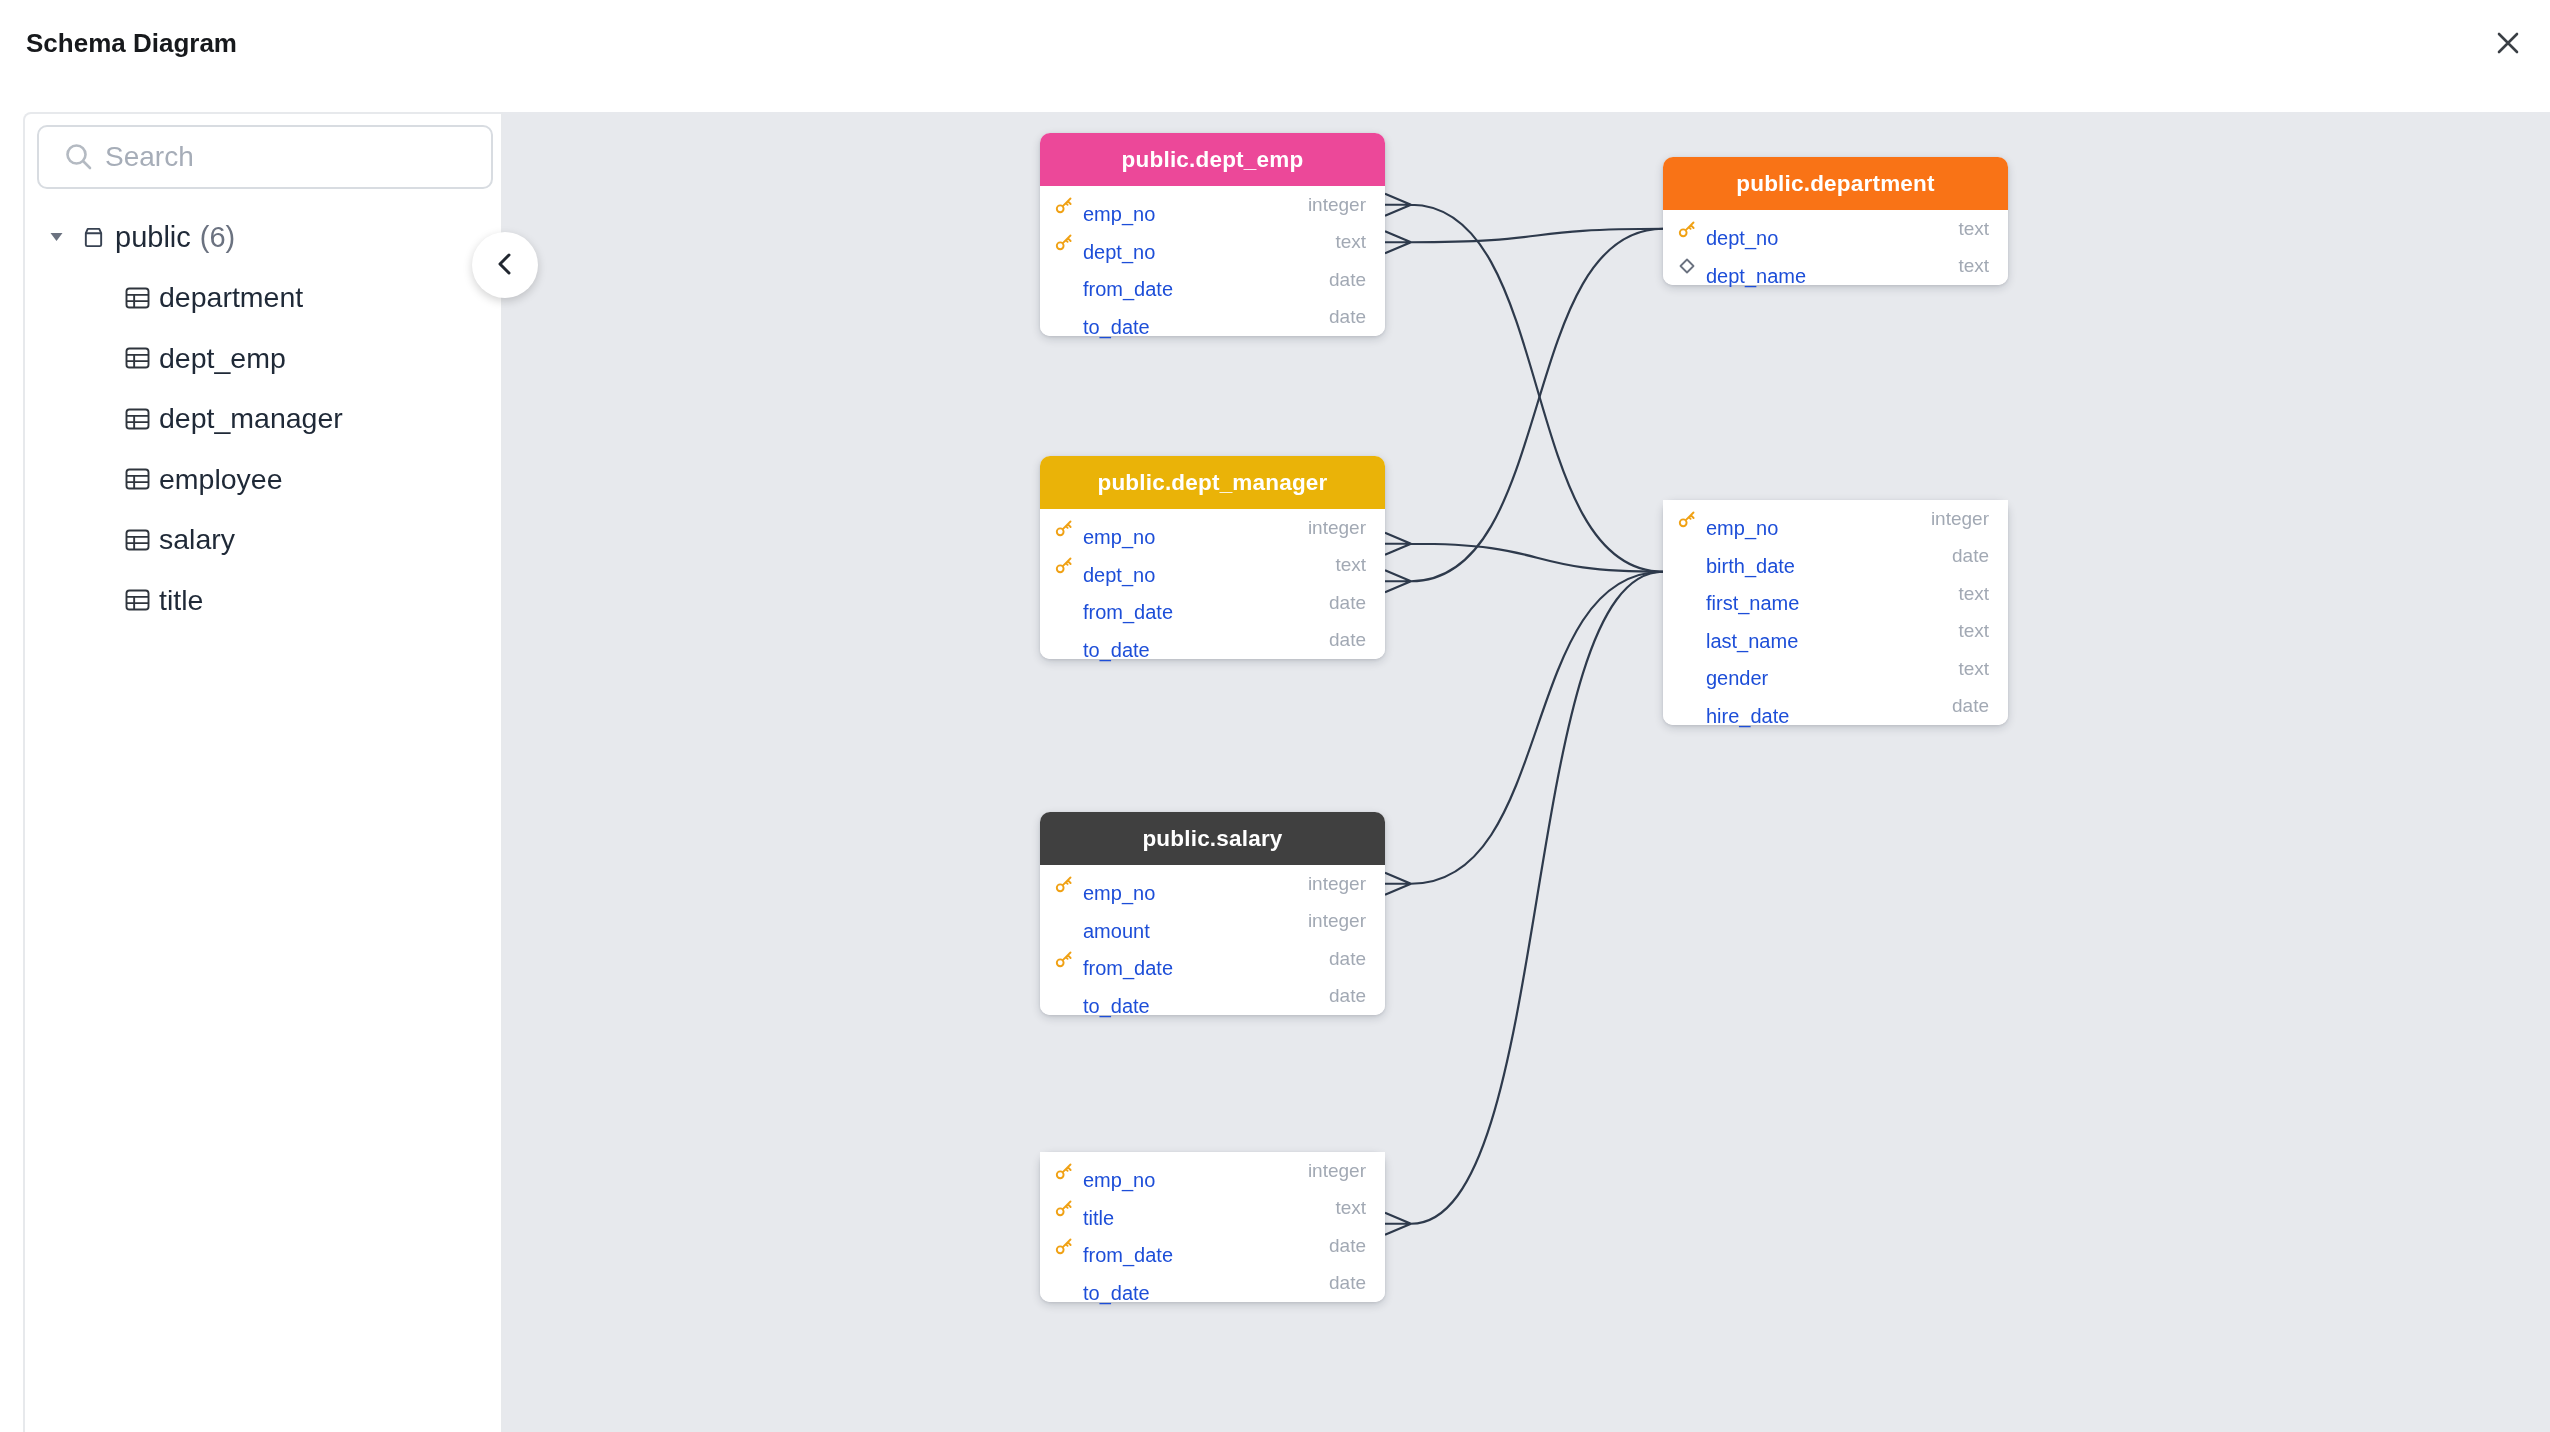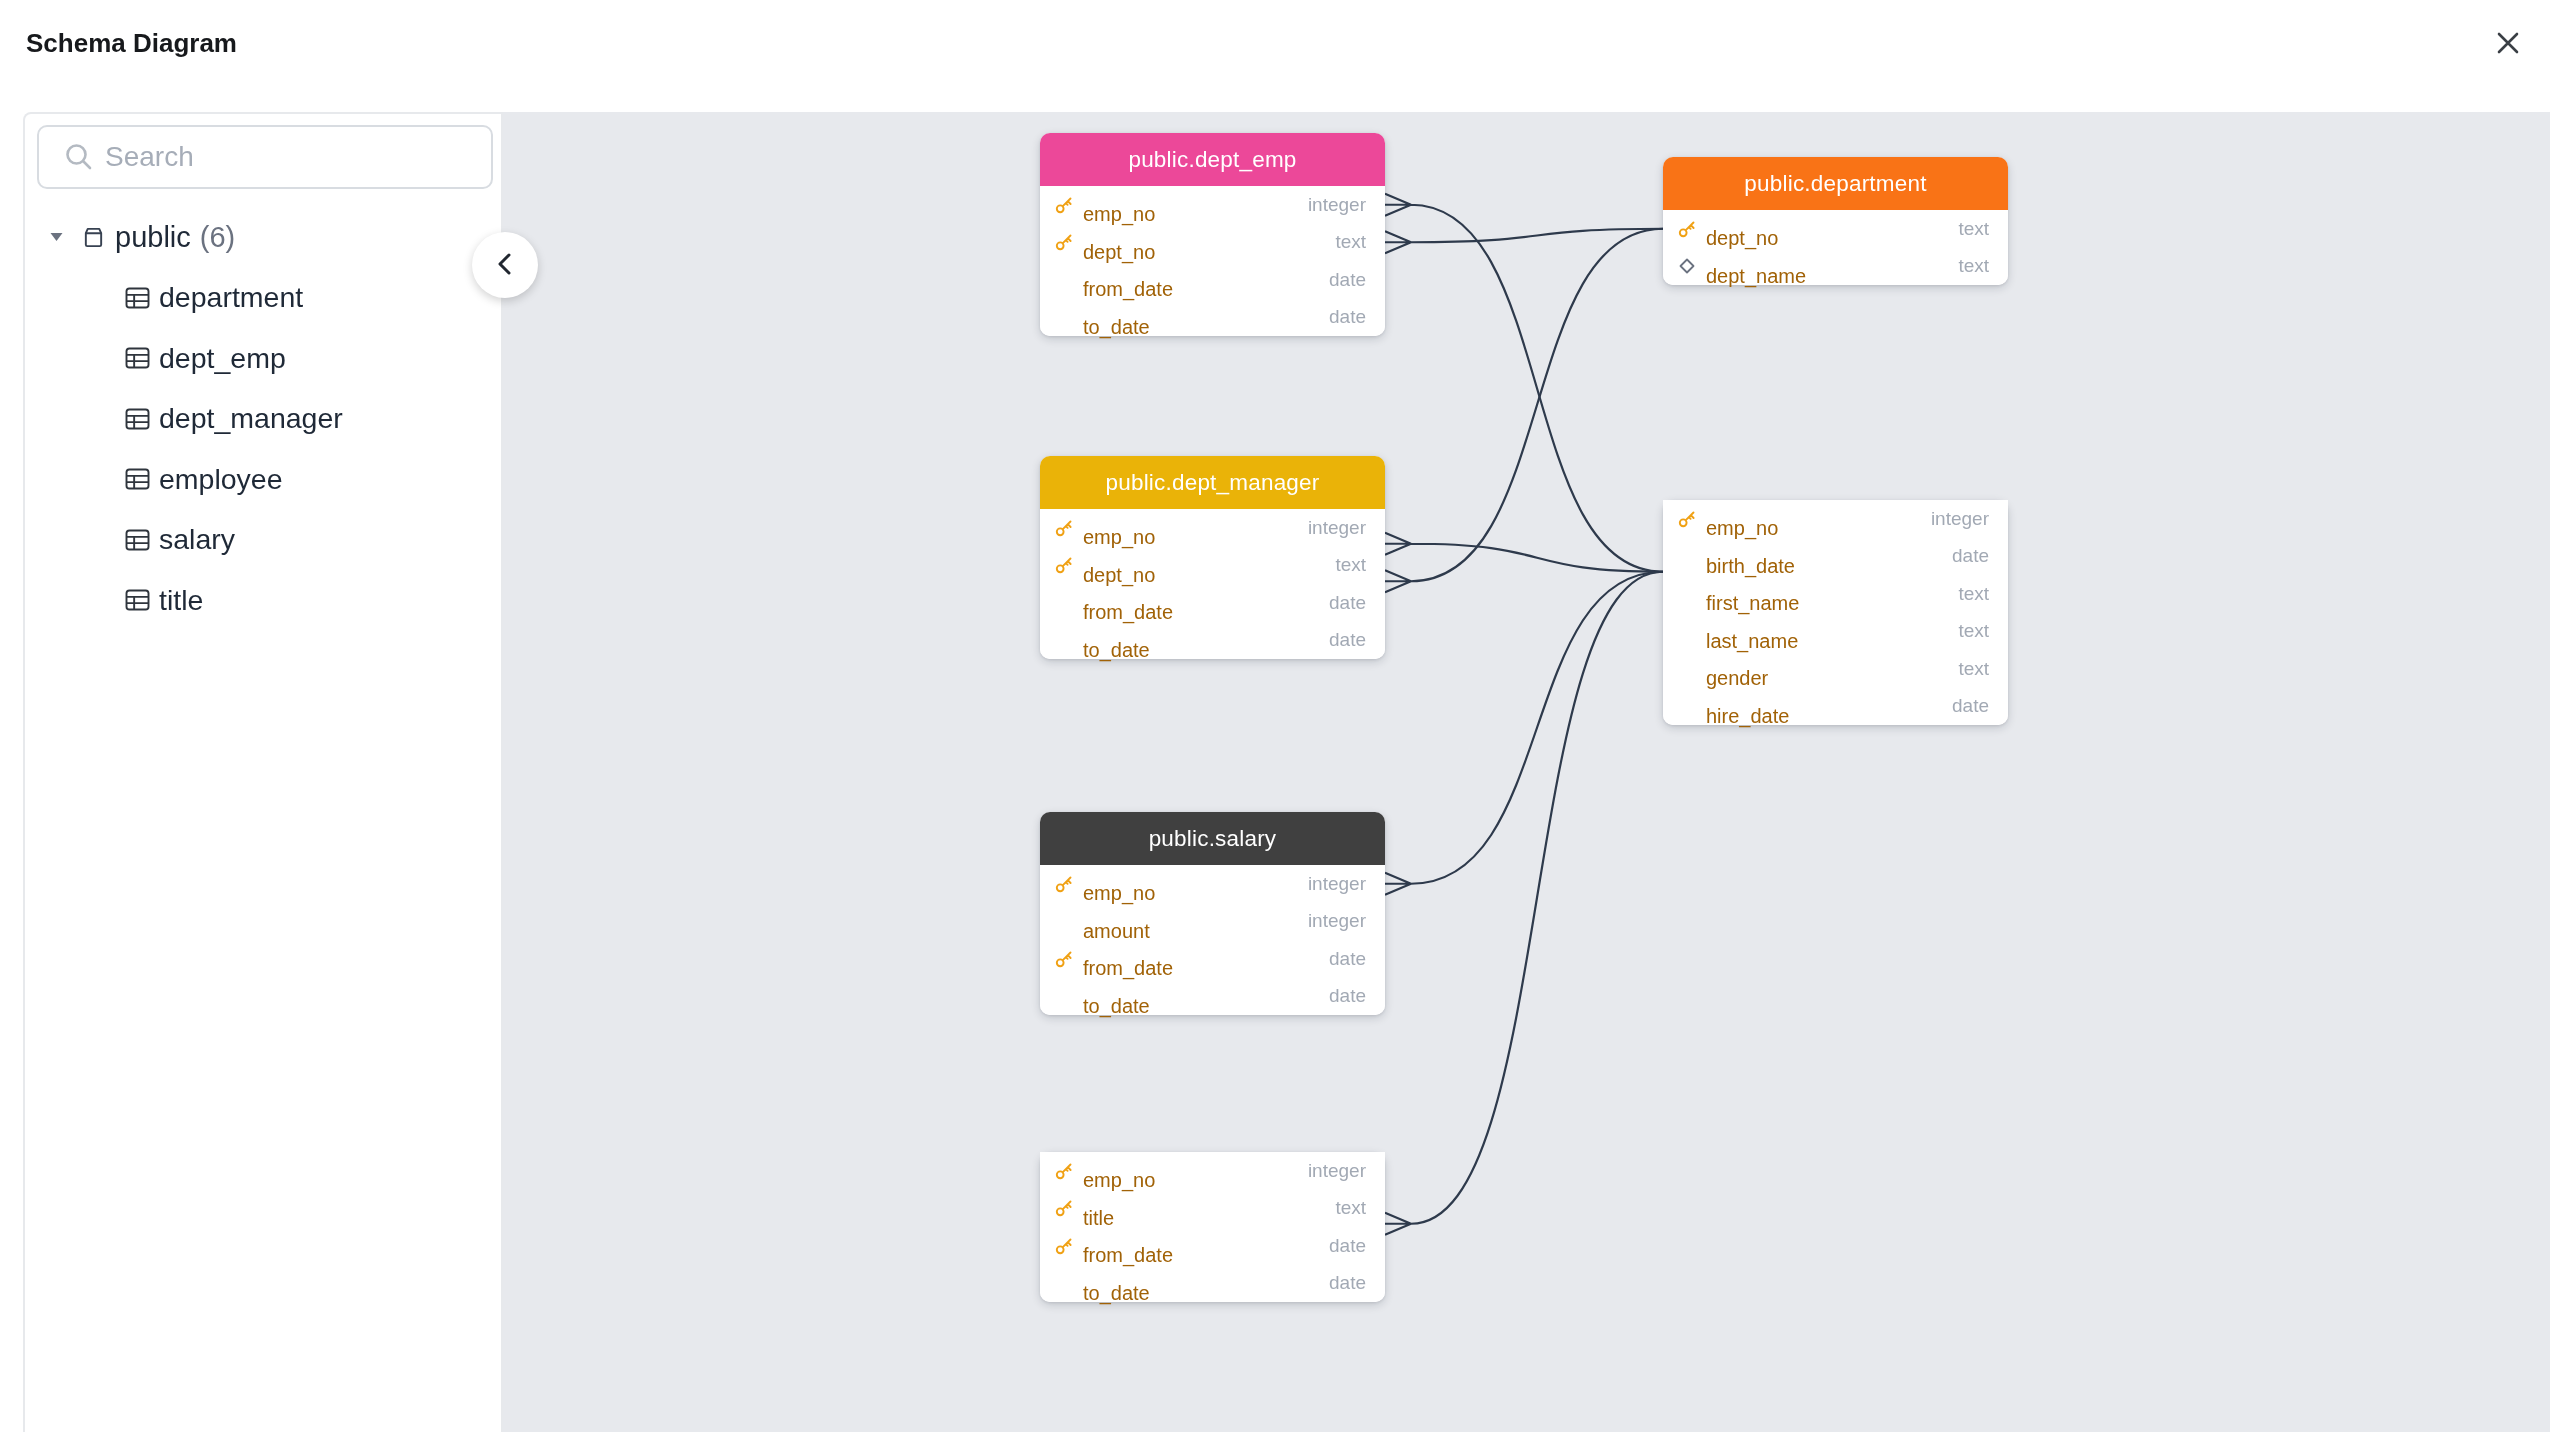--- a/index.html
+++ b/index.html
@@ -13,25 +13,25 @@
   .close-btn { position:absolute; right:24px; top:26px; width:36px; height:36px; display:flex; align-items:center; justify-content:center; cursor:pointer; background:none; border:none; padding:0; }
 
   
   .canvas { position:absolute; left:502px; top:112px; width:2048px; height:1320px; background:#e7e9ed; z-index:1; }
   .edges { position:absolute; left:0; top:0; }
   .nodes { position:absolute; left:0; top:0; width:100%; height:100%; pointer-events:none; }
 
   .node { position:absolute; width:345px; background:#fff; border-radius:10px;
           box-shadow:0 3px 10px rgba(15,23,42,.16), 0 1px 3px rgba(15,23,42,.10); pointer-events:auto; }
   .node-header { height:53px; border-radius:10px 10px 0 0; display:flex; align-items:center; justify-content:center;
-                 color:#fff; font-size:22.5px; font-weight:400; letter-spacing:.2px; }
+                 color:#fff; font-size:22.5px; font-weight:700; letter-spacing:.2px; }
   .col-row { height:37.5px; display:flex; align-items:center; padding:0 19px 0 14px; background:#fff; }
   .col-row:last-child { border-radius:0 0 10px 10px; }
   .col-icon { width:20px; height:20px; margin-right:9px; flex:none; display:flex; align-items:center; justify-content:center; }
-  .col-name { font-size:20px; color:#a16207;margin-top:20px; }
+  .col-name { font-size:20px; color:#1d4ed8;margin-top:20px; }
   .col-type { margin-left:auto; font-size:19px; color:#a2a9b4; }
 
   
   .sidebar { position:absolute; left:23px; top:112px; width:480px; height:1320px; background:#fff;
              border:2px solid #e7e9ec; border-bottom:none; border-radius:8px 0 0 0; z-index:5; }
   .search-wrap { position:absolute; left:12px; top:11px; width:456px; height:64px; }
   .search-input { width:100%; height:100%; border:2px solid #d8dce1; border-radius:10px; background:#fff;
                   padding:0 16px 0 66px; font-size:28px; color:#374151; outline:none; font-family:Liberation Sans, sans-serif; }
   .search-input::placeholder { color:#a6adb8; }
   .search-icon { position:absolute; left:24px; top:14px; pointer-events:none; }

